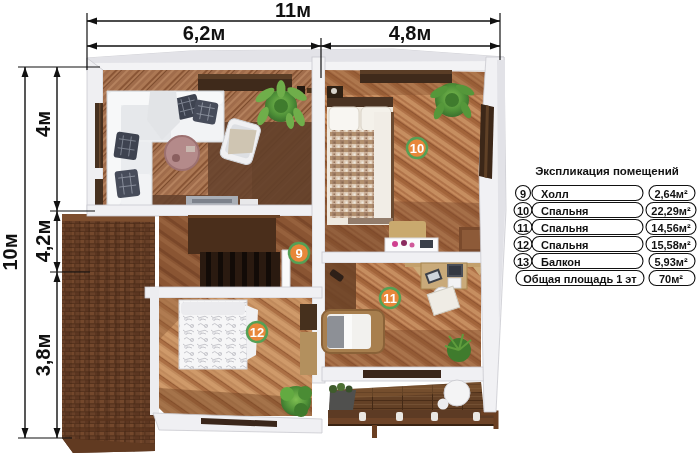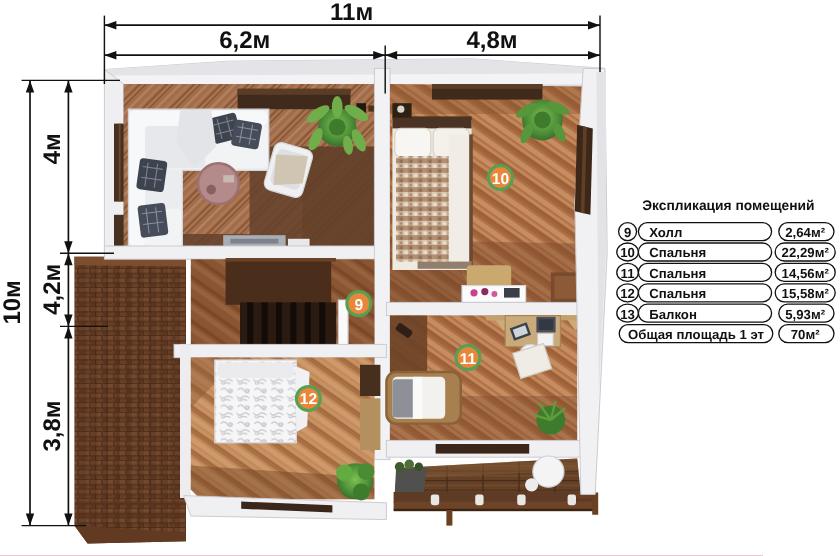--- a/index.html
+++ b/index.html
@@ -1,16 +1,16 @@
 <!DOCTYPE html>
 <html><head>
 <meta charset="utf-8">
 <style>
 html,body{margin:0;padding:0;background:#ffffff;}
-#page{position:relative;width:700px;height:463px;background:#be185d;overflow:hidden;
+#page{position:relative;width:700px;height:463px;background:#0ea5e9;overflow:hidden;
 font-family:"Liberation Sans", sans-serif;}
 svg{display:block;}
 </style>
 </head>
 <body>
 <div id="page">
 <svg width="700" height="463" viewBox="0 0 700 463">
 <defs>
   <pattern id="pHerr" patternUnits="userSpaceOnUse" width="16" height="16" patternTransform="rotate(45 0 0)">
     <rect width="16" height="16" fill="#a06c4b"></rect>

